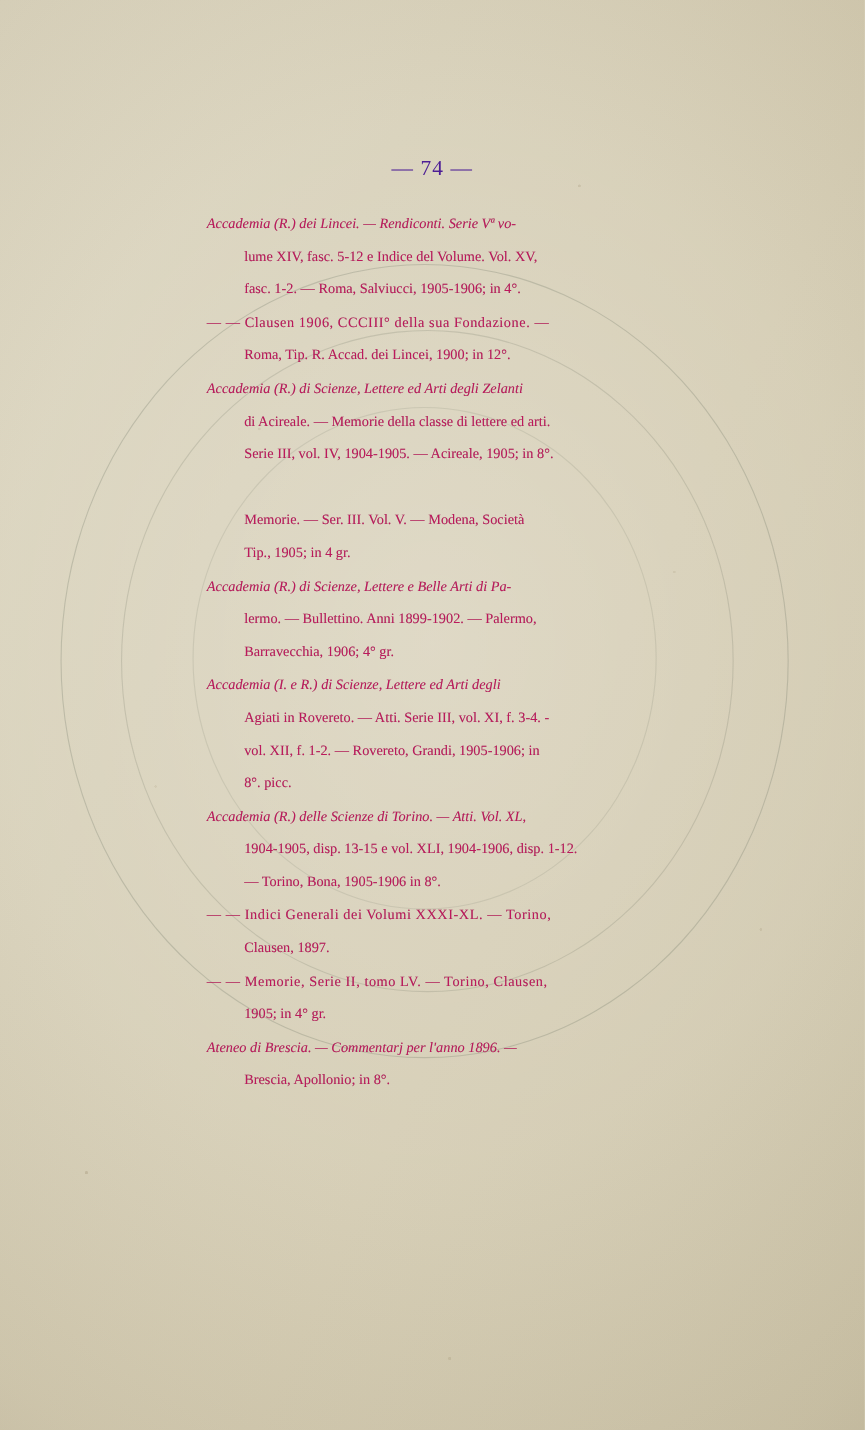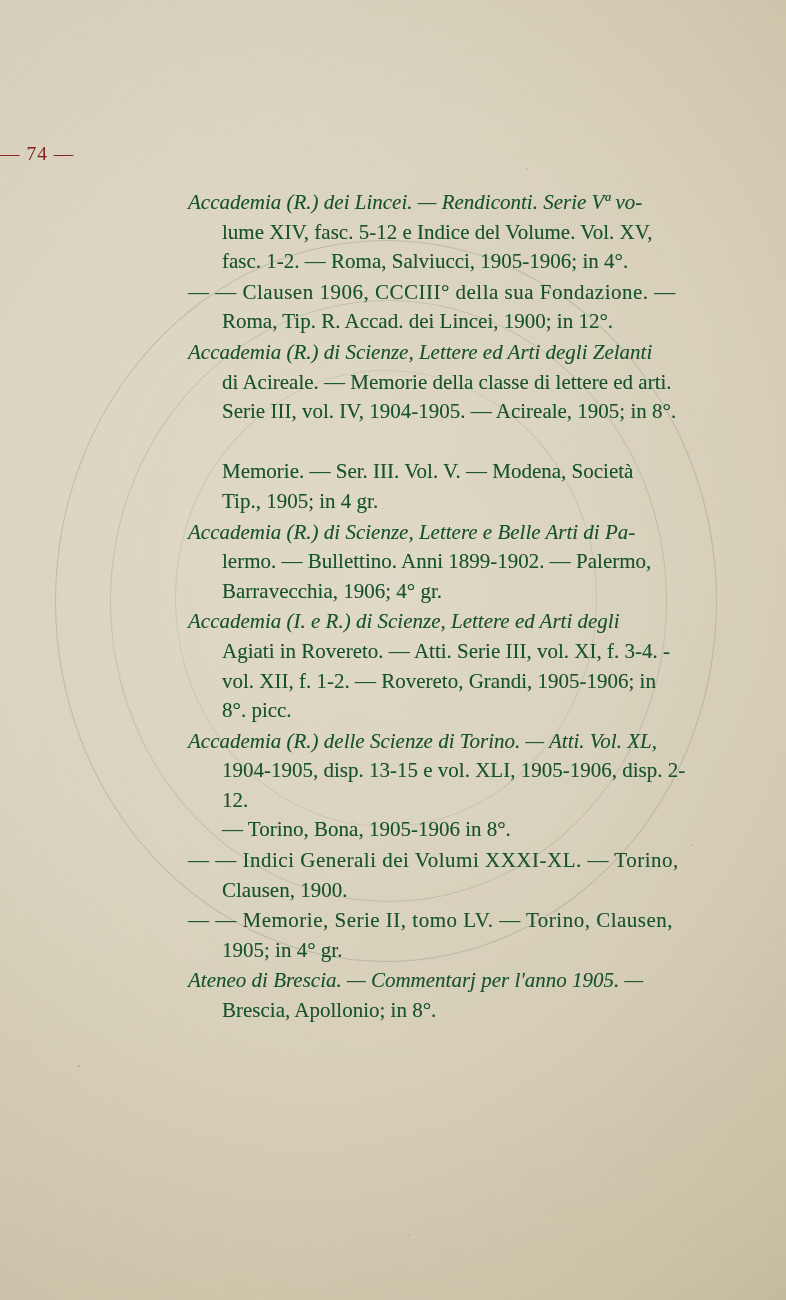--- a/index.html
+++ b/index.html
@@ -67,32 +67,32 @@
     left: 0;
     top: 0;
     width: 786px;
     height: 1300px;
   }
   .folio {
     position: absolute;
     top: 143px;
     left: 0;
     width: 786px;
-    text-align: left;
+    text-align: center;
     font-size: 19.5px;
-    color: #7f1d1d;
+    color: #4c1d95;
     letter-spacing: 1px;
   }
   .entries {
     position: absolute;
     top: 188px;
     left: 188px;
     width: 520px;
-    color: #14532d;
-    font-size: 21px;
+    color: #be185d;
+    font-size: 13px;
     line-height: 29.6px;
   }
   .entry {
     margin: 0 0 1px 0;
     text-indent: 0;
     padding-left: 34px;
   }
   .entry .first {
     margin-left: -34px;
   }
@@ -152,33 +152,33 @@
 
     <p class="entry">
       <span class="first ital">Accademia (I. e R.) di Scienze, Lettere ed Arti degli</span><br>
       <span>Agiati in Rovereto. — Atti. Serie III, vol. XI, f. 3-4. -</span><br>
       <span>vol. XII, f. 1-2. — Rovereto, Grandi, 1905-1906; in</span><br>
       <span>8°. picc.</span>
     </p>
 
     <p class="entry">
       <span class="first ital">Accademia (R.) delle Scienze di Torino. — Atti. Vol. XL,</span><br>
-      <span>1904-1905, disp. 13-15 e vol. XLI, 1905-1906, disp. 2-12.</span><br>
+      <span>1904-1905, disp. 13-15 e vol. XLI, 1904-1906, disp. 1-12.</span><br>
       <span>— Torino, Bona, 1905-1906 in 8°.</span>
     </p>
 
     <p class="entry">
       <span class="first dashmark">— — Indici Generali dei Volumi XXXI-XL. — Torino,</span><br>
-      <span>Clausen, 1900.</span>
+      <span>Clausen, 1897.</span>
     </p>
 
     <p class="entry">
       <span class="first dashmark">— — Memorie, Serie II, tomo LV. — Torino, Clausen,</span><br>
       <span>1905; in 4° gr.</span>
     </p>
 
     <p class="entry">
-      <span class="first ital">Ateneo di Brescia. — Commentarj per l'anno 1905. —</span><br>
+      <span class="first ital">Ateneo di Brescia. — Commentarj per l'anno 1896. —</span><br>
       <span>Brescia, Apollonio; in 8°.</span>
     </p>
   </div>
 
 </div>
 
 </body></html>

